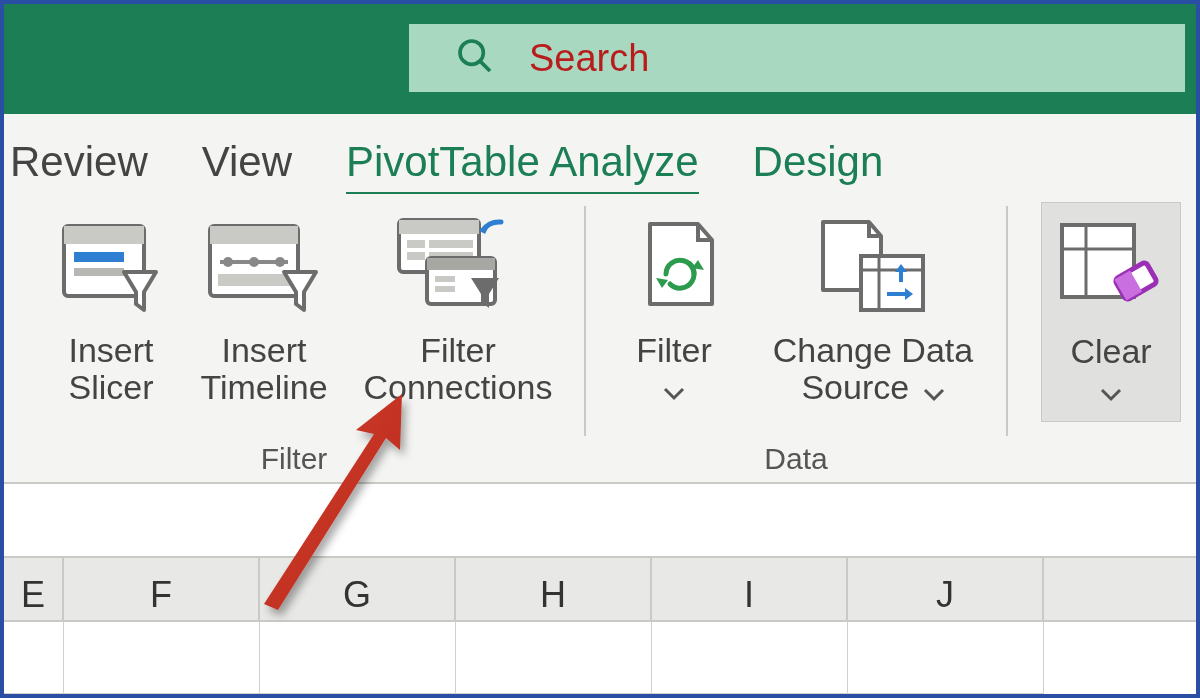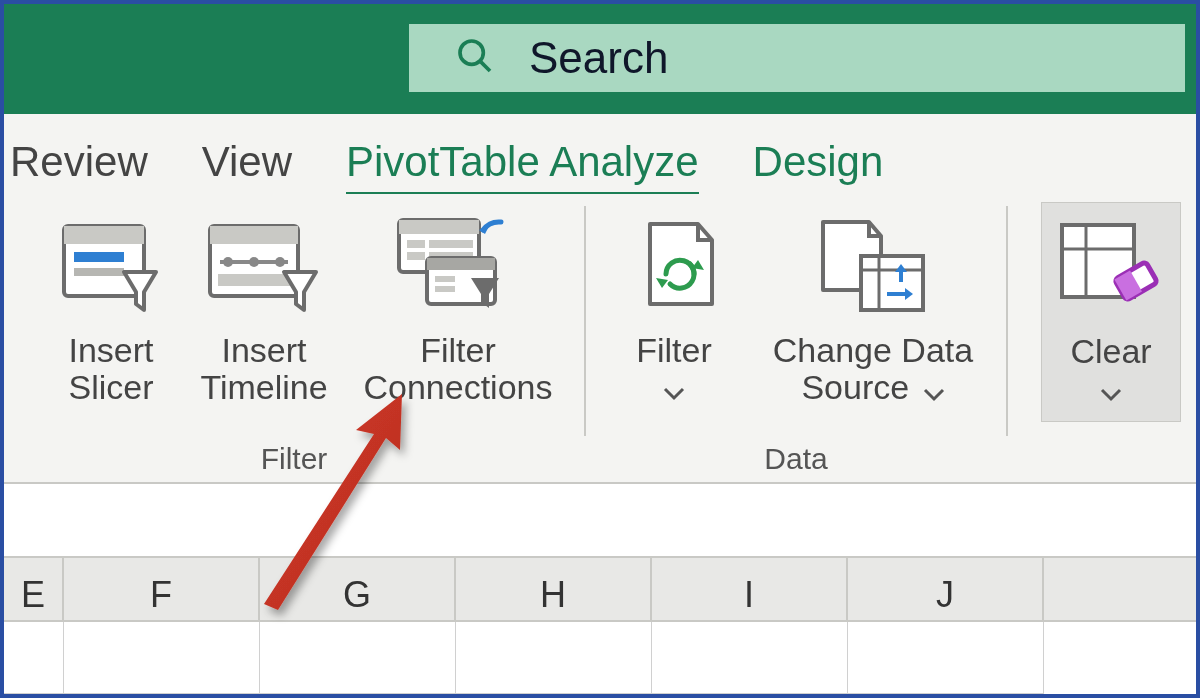--- a/index.html
+++ b/index.html
@@ -1,21 +1,21 @@
 <!DOCTYPE html>
 <html><head>
 <meta charset="utf-8">
 <style>
   * { box-sizing: border-box; margin: 0; padding: 0; }
   html, body { width: 1200px; height: 698px; font-family: "Segoe UI", Arial, sans-serif; overflow: hidden; }
   .frame { width: 1200px; height: 698px; border: 4px solid #2a4ea3; background: #fff; position: relative; }
   .topbar { width: 100%; height: 110px; background: #1b7e55; position: relative; }
   .search-box { position: absolute; left: 403px; top: 18px; width: 780px; height: 72px; background: #a9d8c1; border: 2px solid #1b7e55; display: flex; align-items: center; padding-left: 46px; gap: 34px; }
   .search-box svg { color: #1b7e55; }
-  .search-text { font-size: 44px; color: #0f172a; }
+  .search-text { font-size: 38px; color: #b91c1c; }
   .tabs { display: flex; align-items: flex-start; gap: 54px; padding: 24px 6px 0; background: #f4f4f2; height: 80px; }
   .tab { font-size: 42px; color: #444; cursor: pointer; padding-bottom: 6px; }
   .tab.active { color: #1b7e55; border-bottom: 6px solid #1b7e55; }
   .tab.design { color: #1b7e55; }
   .ribbon { height: 290px; background: #f4f4f2; border-bottom: 2px solid #c9c9c5; display: flex; position: relative; }
   .group { display: flex; flex-direction: column; align-items: center; position: relative; }
   .group-buttons { display: flex; gap: 4px; padding-top: 8px; }
   .btn { display: flex; flex-direction: column; align-items: center; justify-content: flex-start; padding: 6px 14px 4px; cursor: pointer; min-height: 220px; }
   .btn.wide { min-width: 160px; }
   .btn .icon-slot { height: 120px; display:flex; align-items:center; justify-content:center; }

